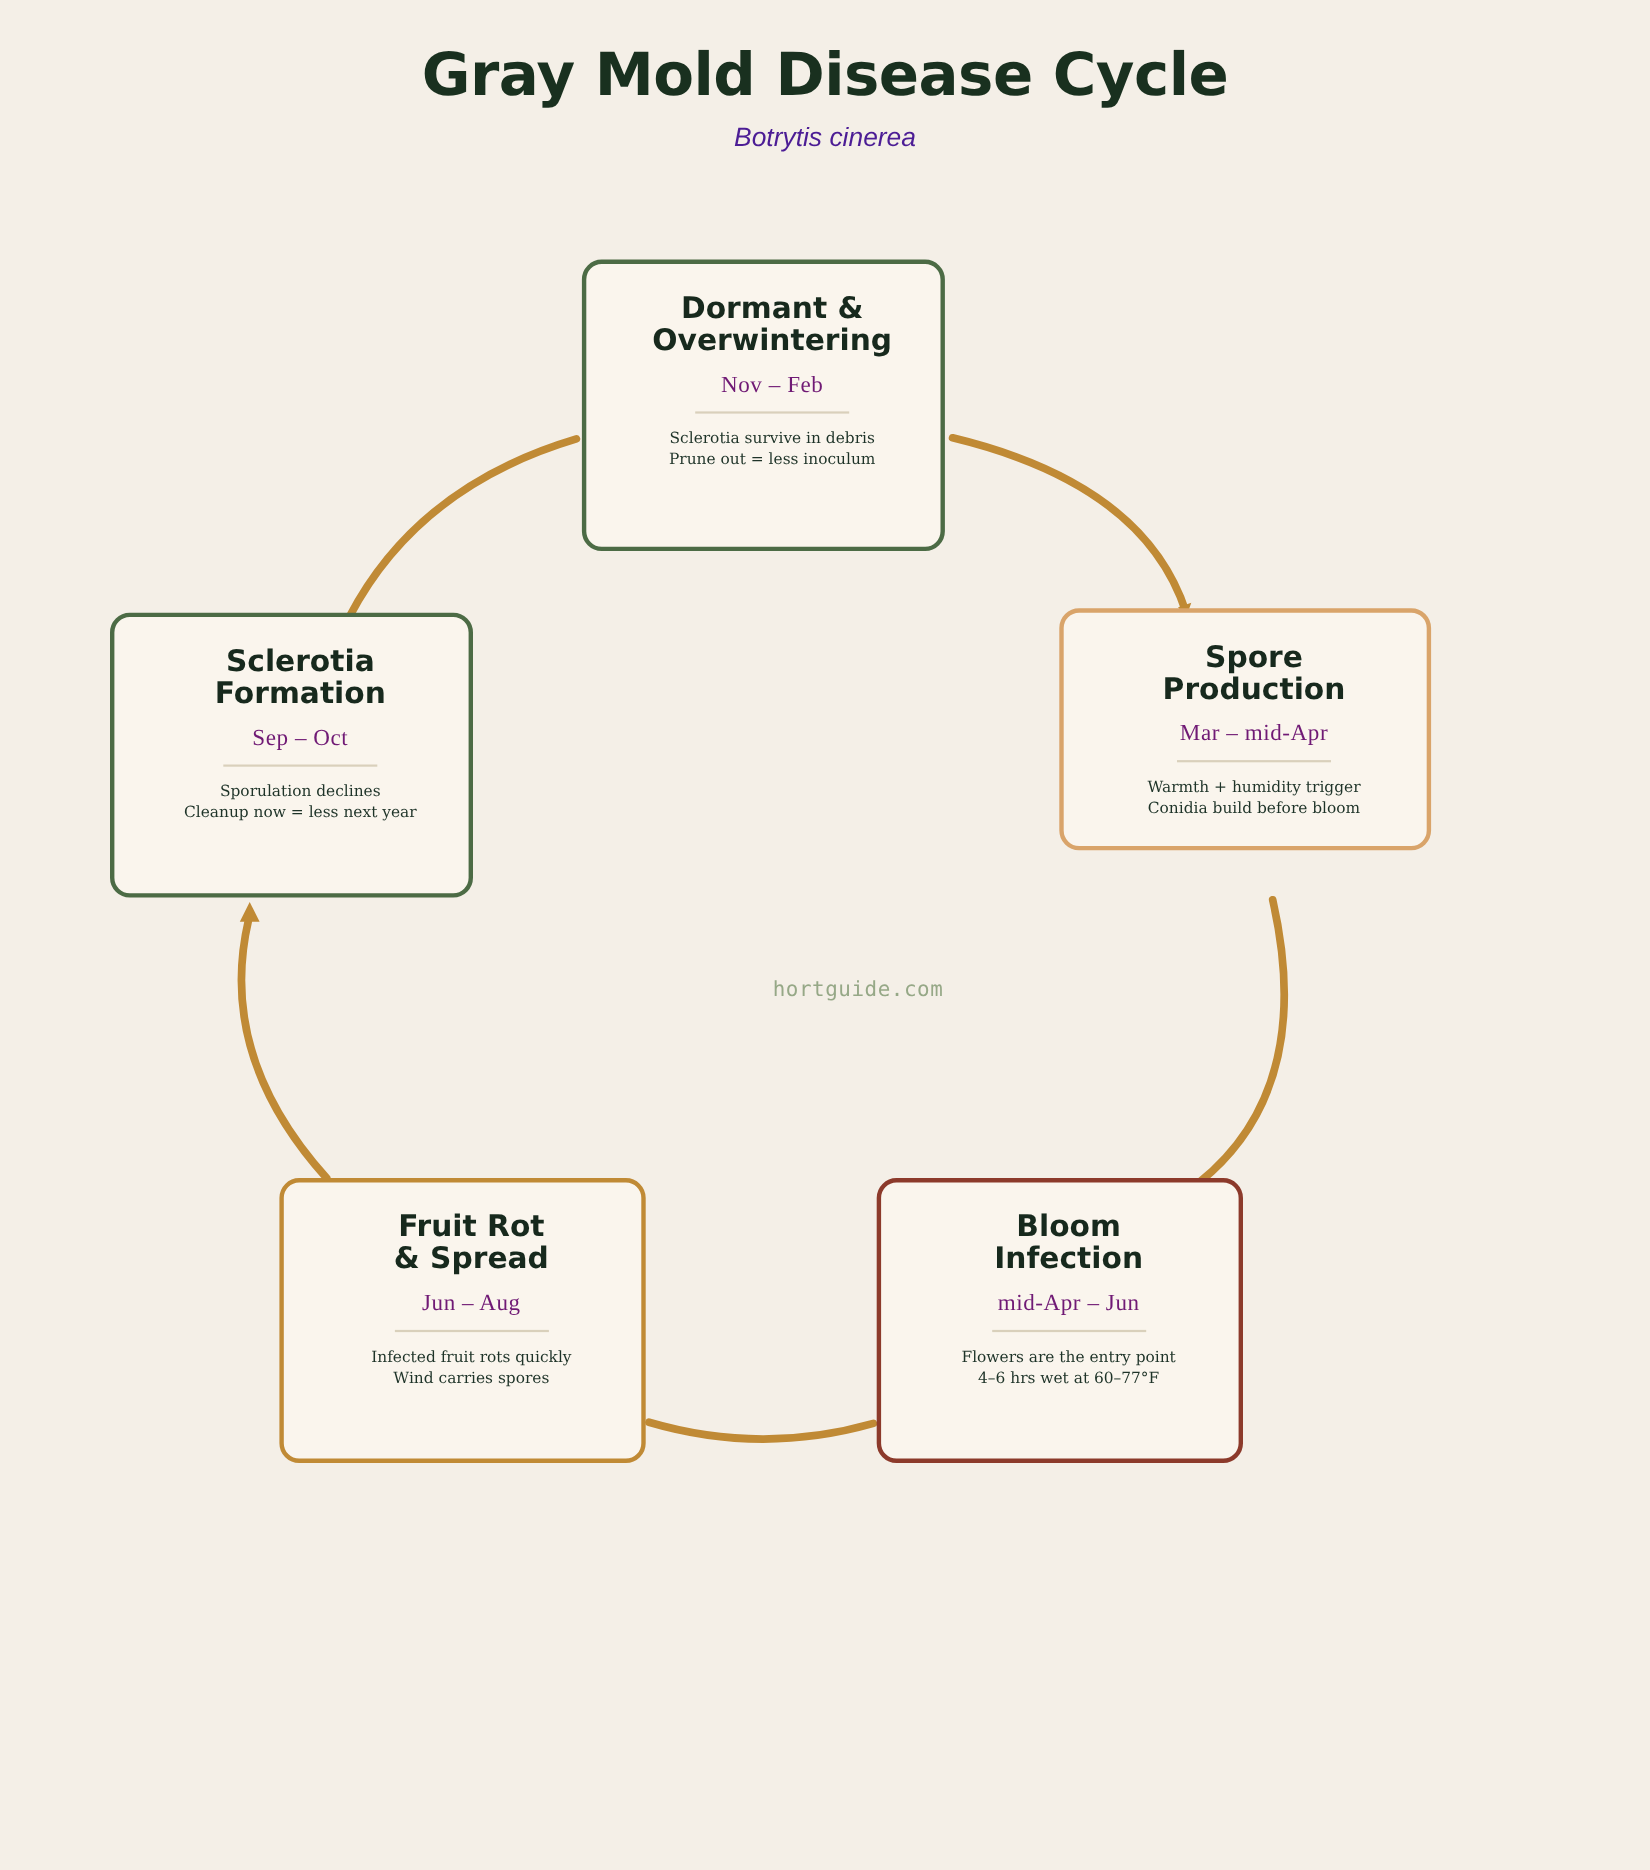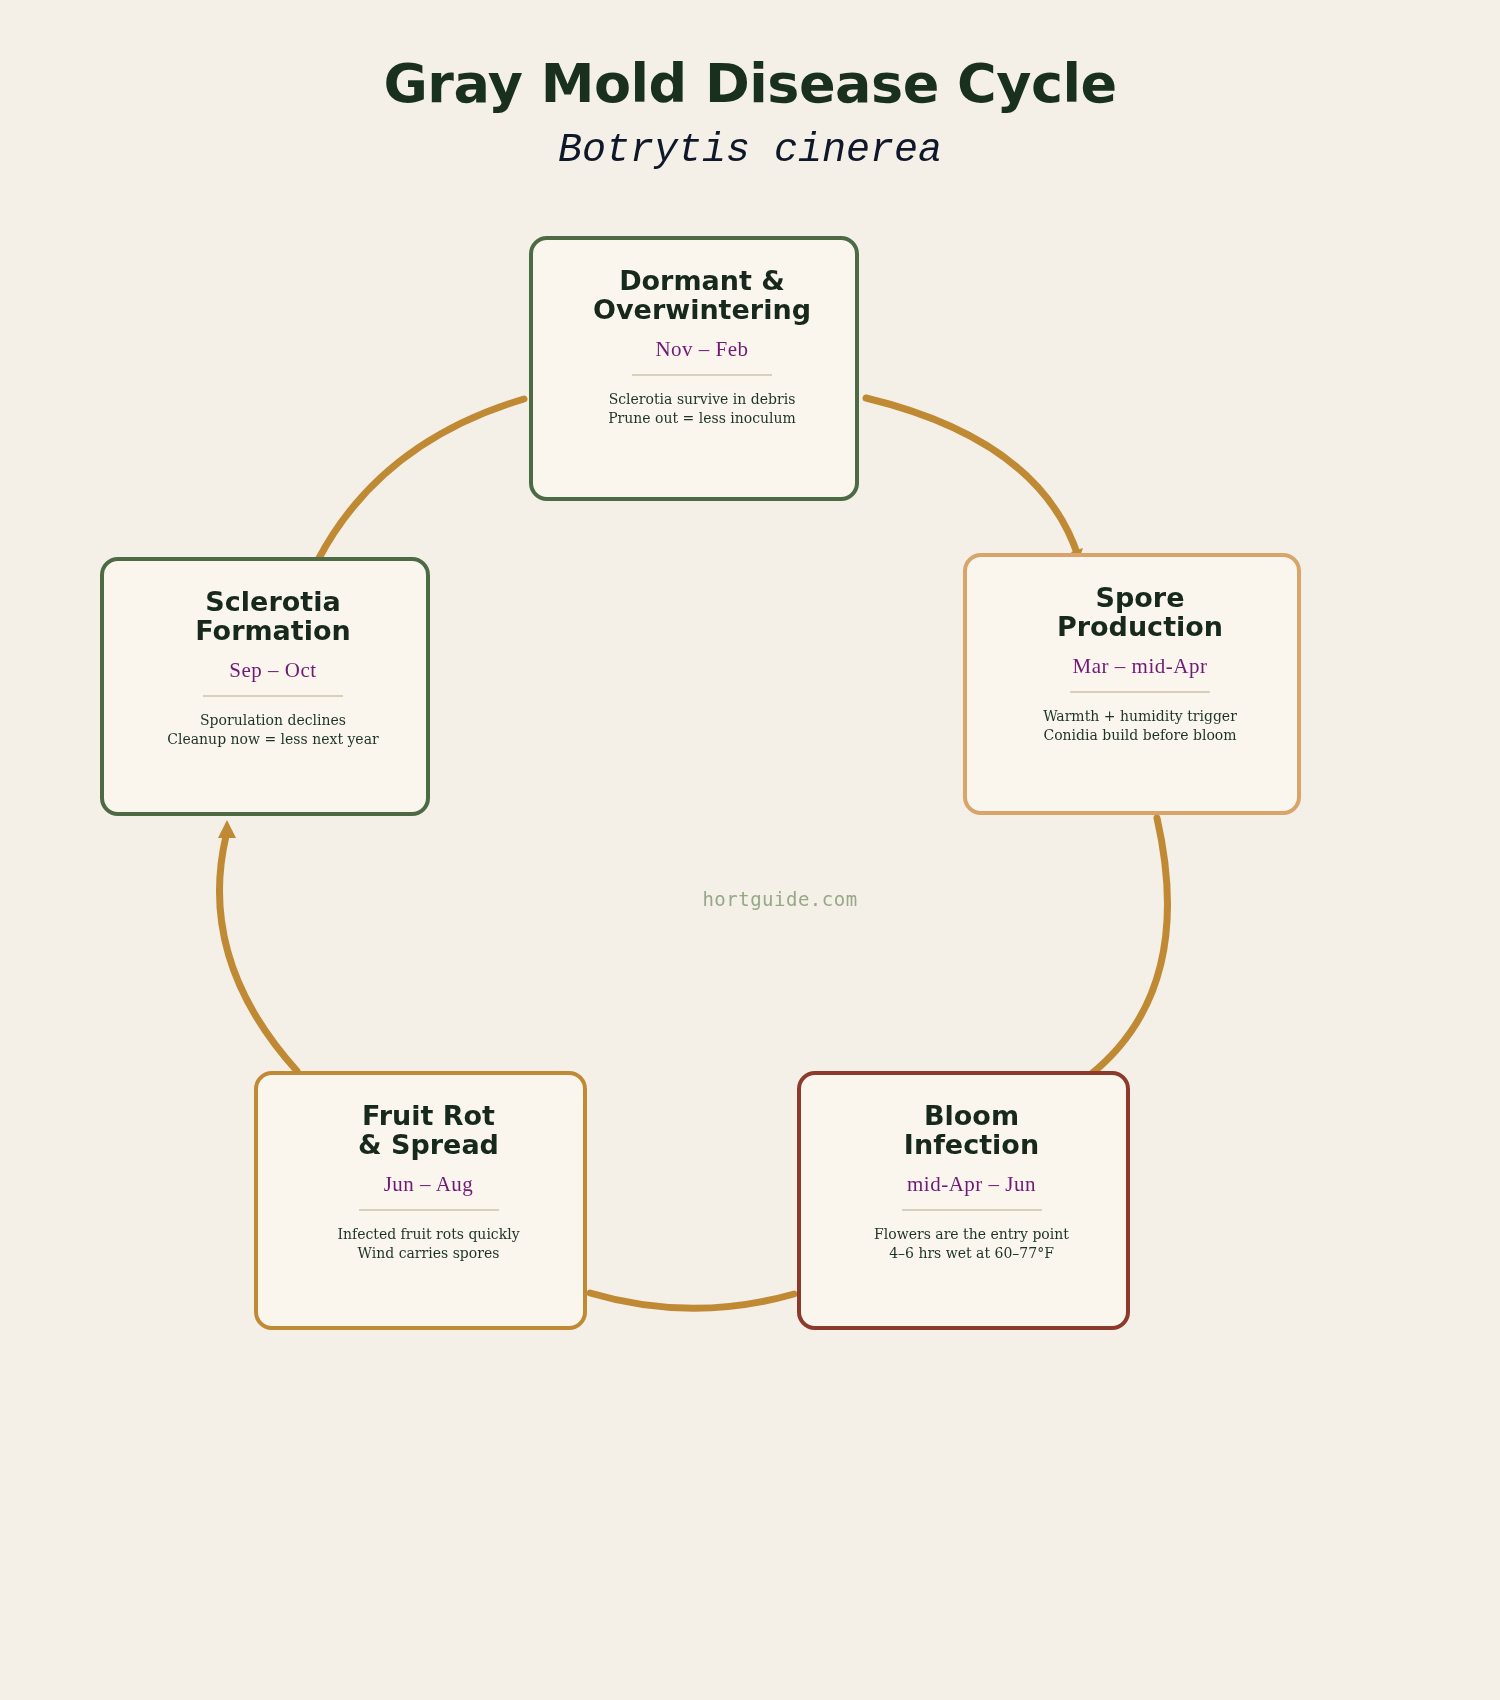--- a/index.html
+++ b/index.html
@@ -28,27 +28,27 @@
     width: 1500px;
     text-align: center;
   }
   .title {
     font-family: "DejaVu Sans", sans-serif;
     font-weight: bold;
     font-size: 54px;
     color: #19301f;
     letter-spacing: -0.5px;
     line-height: 1.05;
-    margin: 16px;
+    margin: 0;
   }
   .subtitle {
-    font-family: Liberation Mono, monospace;
+    font-family: Liberation Sans, sans-serif;
     font-style: italic;
-    font-size: 40px;
-    color: #0f172a;
+    font-size: 24px;
+    color: #4c1d95;
     margin-top: 16px;
     line-height: 1.1;
   }
 
   
   #arcs {
     position: absolute;
     left: 0;
     top: 0;
     width: 1500px;
@@ -105,21 +105,21 @@
     font-family: "DejaVu Serif", serif;
     font-size: 14px;
     line-height: 1.36;
     color: #1e3328;
     margin-top: 14px;
     white-space: pre-line;
   }
 
   
   #node-0 { left: 529px;  top: 236px;  width: 330px; height: 265px; }
-  #node-1 { left: 963px;  top: 553px;  width: 338px; height: 262px; }
+  #node-1 { left: 963px;  top: 553px;  width: 338px; height: 220px; }
   #node-2 { left: 797px;  top: 1071px; width: 333px; height: 259px; }
   #node-3 { left: 254px;  top: 1071px; width: 333px; height: 259px; border-radius: 18px; }
   #node-4 { left: 88px;   top: 557px;  width: 330px; height: 259px; }
 </style>
 </head>
 <body>
 
 <div id="stage">
 
   <div class="header">

